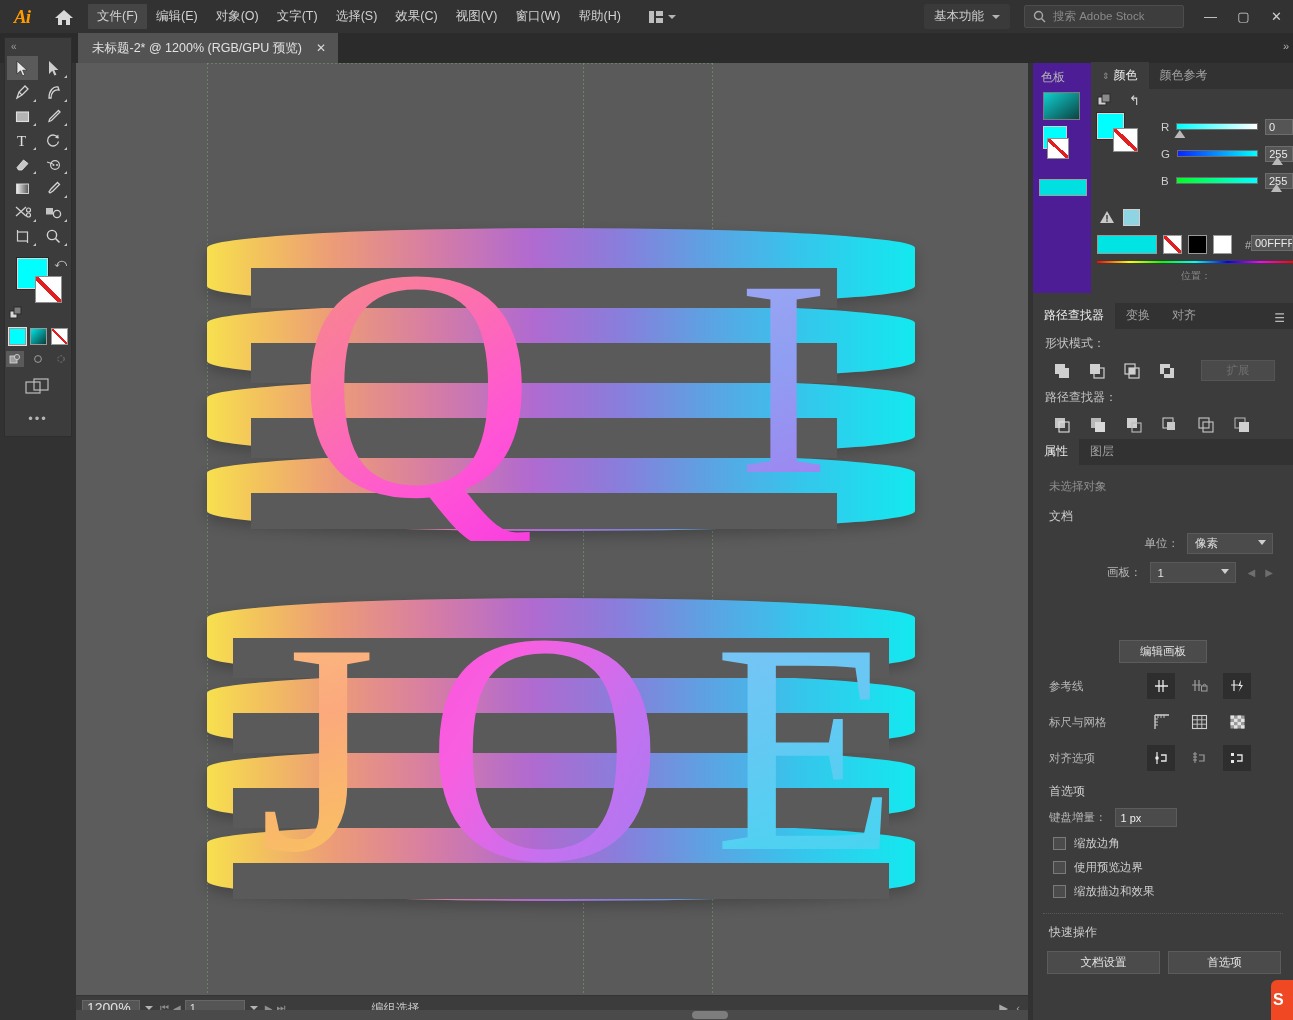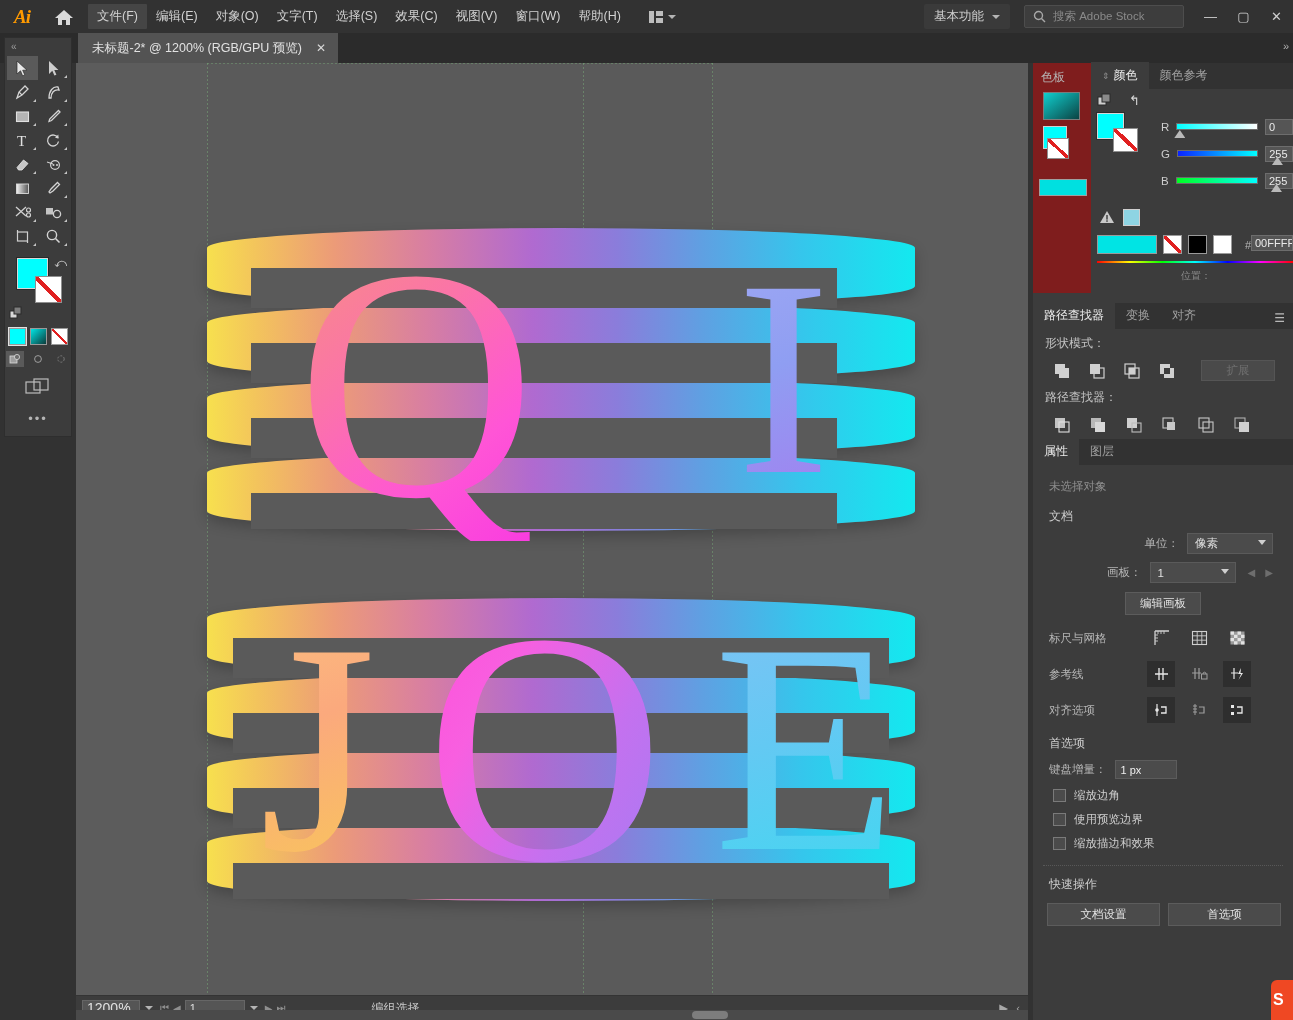--- a/index.html
+++ b/index.html
@@ -201,21 +201,21 @@
   }
   .ptab {
     padding: 5px 11px 5px 11px; font-size: 12px; color: #a0a0a0;
   }
   .ptab.active { background: #3c3c3c; color: #ededed; }
   .ptab .grip { color: #8f8f8f; margin-right: 4px; font-size: 9px; }
   .panel-menu { margin-left: auto; padding: 4px 8px; color: #b8b8b8; font-size: 12px; }
 
   
   .swatches-strip {
-    position: absolute; left: 0; top: 0; width: 60px; height: 230px; background: #7f1d1d;
+    position: absolute; left: 0; top: 0; width: 60px; height: 230px; background: #4c1d95;
   }
   .sw-label { padding: 6px 0 4px 8px; font-size: 12px; color: #b6b6b6; }
   .sw-grad { margin: 2px 8px 0 10px; width: 37px; height: 28px; background: linear-gradient(to bottom right,#10cfcf,#0b4343); border:1px solid #7b7b7b;}
   .sw-fill-mini { position: relative; margin: 6px 0 0 10px; width: 24px; height: 23px; background:#00ffff; border:1px solid #d0d0d0;}
   .sw-stroke-mini { position:absolute; left: 14px; top: 12px; width: 22px; height: 21px; background:#fff; border:1px solid #8f8f8f; }
   .sw-stroke-mini:after{content:'';position:absolute;inset:0;background:linear-gradient(to top right,transparent 44%,#e02020 44%,#e02020 56%,transparent 56%);}
   .sw-cyanbar { margin: 30px 6px 0 6px; height: 17px; background: #00e0e0; border: 1px solid #9f9f9f; }
 
   
   .colorpanel {
@@ -796,21 +796,45 @@
           <span>1</span>
           <i class="dd"></i>
         </span>
         <span class="artb-nav">
           <span>◀</span>
           <span>▶</span>
         </span>
       </div>
 
       <div style="display:flex;justify-content:center;padding-top:9px;">
-        <div class="btn" style="width:76px;">编辑画板</div>
+        <div class="btn" style="width:88px;margin-top:48px;">编辑画板</div>
+      </div>
+
+      <div class="pr-icrow">
+        <span class="pr-lab">参考线</span>
+        <span style="display:flex;gap:4px;margin-left:24px;">
+          <span class="ic-btn on">
+            <svg width="19" height="18" viewBox="0 0 19 18">
+                <path d="M3 9 L16 9 M7 3 L7 15 M11 3 L11 15" stroke="#e8e8e8" stroke-width="1.3"></path>
+              </svg>
+          </span>
+          <span class="ic-btn">
+            <svg width="19" height="18" viewBox="0 0 19 18">
+                <path d="M2 8 L11 8 M5 3 L5 14 M9 3 L9 14" stroke="#9e9e9e" stroke-width="1.2"></path>
+                <rect x="11.5" y="9" width="5.5" height="5" fill="none" stroke="#9e9e9e" stroke-width="1"></rect>
+                <path d="M13 9 A1.5 1.8 0 0 1 16 9" fill="none" stroke="#9e9e9e" stroke-width="1"></path>
+              </svg>
+          </span>
+          <span class="ic-btn on">
+            <svg width="19" height="18" viewBox="0 0 19 18">
+                <path d="M3 8 L10 8 M6 3 L6 14" stroke="#e8e8e8" stroke-width="1.2"></path>
+                <path d="M13 3 L10 9 L13 9 L10.5 15 L15 8 L12.5 8 Z" fill="#e8e8e8"></path>
+              </svg>
+          </span>
+        </span>
       </div>
 
       <div class="pr-icrow">
         <span class="pr-lab">标尺与网格</span>
         <span style="display:flex;gap:4px;margin-left:24px;">
           <span class="ic-btn">
             <svg width="19" height="18" viewBox="0 0 19 18">
                 <path d="M3 2 L3 16 M3 2 L17 2" stroke="#cfcfcf" stroke-width="1.3" fill="none"></path>
                 <path d="M6 2 L6 5 M9 2 L9 5 M12 2 L12 5 M3 6 L6 6 M3 9 L6 9 M3 12 L6 12" stroke="#cfcfcf" stroke-width=".9"></path>
               </svg>
@@ -831,44 +855,20 @@
                 <rect x="2.5" y="9" width="3.5" height="3.25" fill="#e2e2e2"></rect>
                 <rect x="9.5" y="9" width="3.5" height="3.25" fill="#e2e2e2"></rect>
                 <rect x="6" y="12.25" width="3.5" height="3.25" fill="#e2e2e2"></rect>
                 <rect x="13" y="12.25" width="3.5" height="3.25" fill="#e2e2e2"></rect>
               </svg>
           </span>
         </span>
       </div>
 
       <div class="pr-icrow">
-        <span class="pr-lab">参考线</span>
-        <span style="display:flex;gap:4px;margin-left:24px;">
-          <span class="ic-btn on">
-            <svg width="19" height="18" viewBox="0 0 19 18">
-                <path d="M3 9 L16 9 M7 3 L7 15 M11 3 L11 15" stroke="#e8e8e8" stroke-width="1.3"></path>
-              </svg>
-          </span>
-          <span class="ic-btn">
-            <svg width="19" height="18" viewBox="0 0 19 18">
-                <path d="M2 8 L11 8 M5 3 L5 14 M9 3 L9 14" stroke="#9e9e9e" stroke-width="1.2"></path>
-                <rect x="11.5" y="9" width="5.5" height="5" fill="none" stroke="#9e9e9e" stroke-width="1"></rect>
-                <path d="M13 9 A1.5 1.8 0 0 1 16 9" fill="none" stroke="#9e9e9e" stroke-width="1"></path>
-              </svg>
-          </span>
-          <span class="ic-btn on">
-            <svg width="19" height="18" viewBox="0 0 19 18">
-                <path d="M3 8 L10 8 M6 3 L6 14" stroke="#e8e8e8" stroke-width="1.2"></path>
-                <path d="M13 3 L10 9 L13 9 L10.5 15 L15 8 L12.5 8 Z" fill="#e8e8e8"></path>
-              </svg>
-          </span>
-        </span>
-      </div>
-
-      <div class="pr-icrow">
         <span class="pr-lab">对齐选项</span>
         <span style="display:flex;gap:4px;margin-left:24px;">
           <span class="ic-btn on">
             <svg width="19" height="18" viewBox="0 0 19 18">
                 <path d="M5 3 L5 15" stroke="#e8e8e8" stroke-width="1.2"></path>
                 <circle cx="5" cy="9" r="1.8" fill="#e8e8e8"></circle>
                 <path d="M9 6 L14 6 L14 12 L9 12" fill="none" stroke="#e8e8e8" stroke-width="1.3"></path>
               </svg>
           </span>
           <span class="ic-btn">

